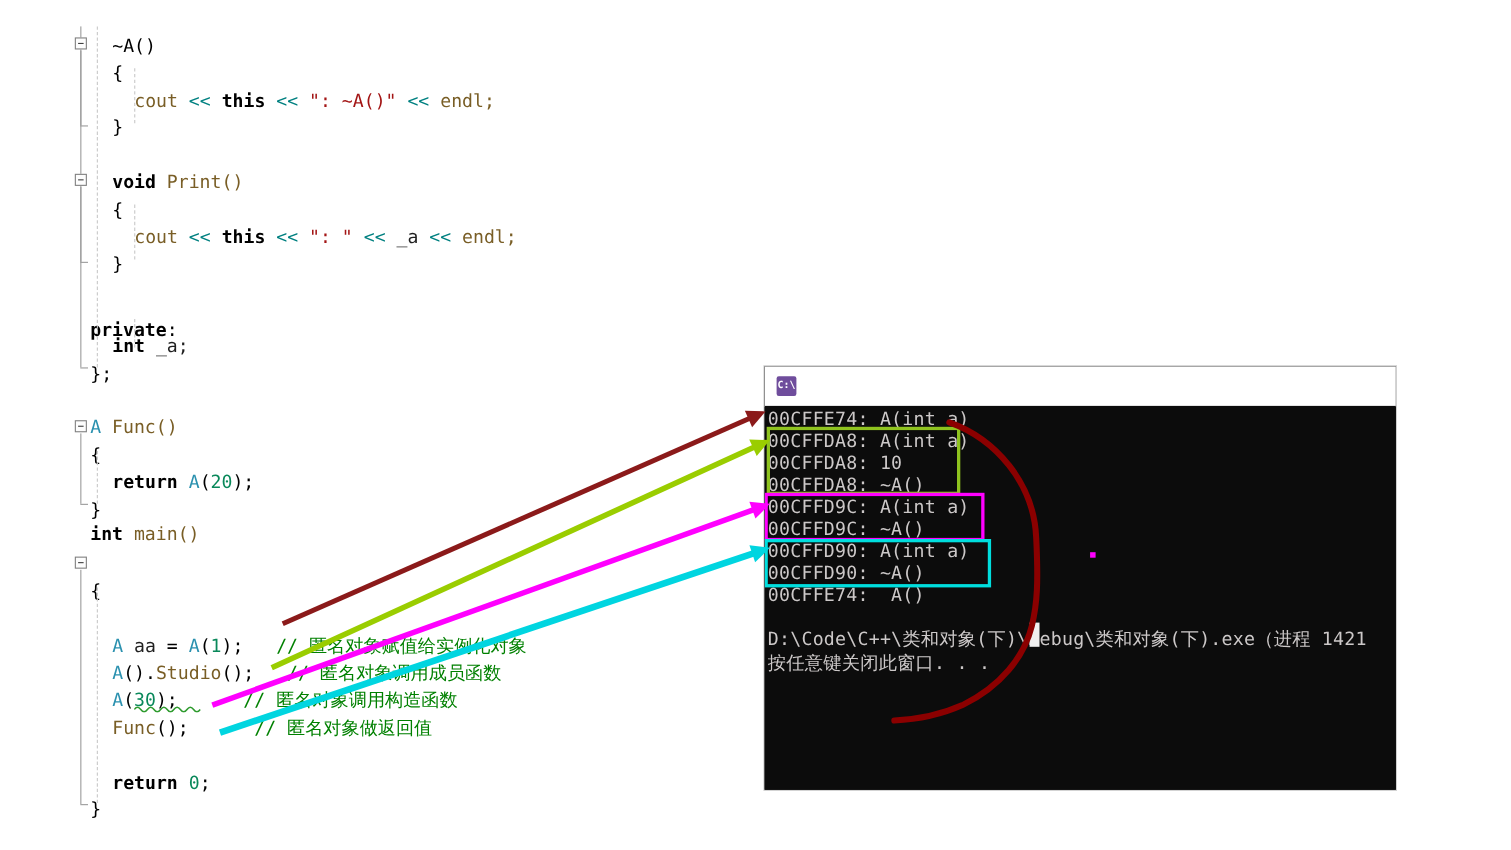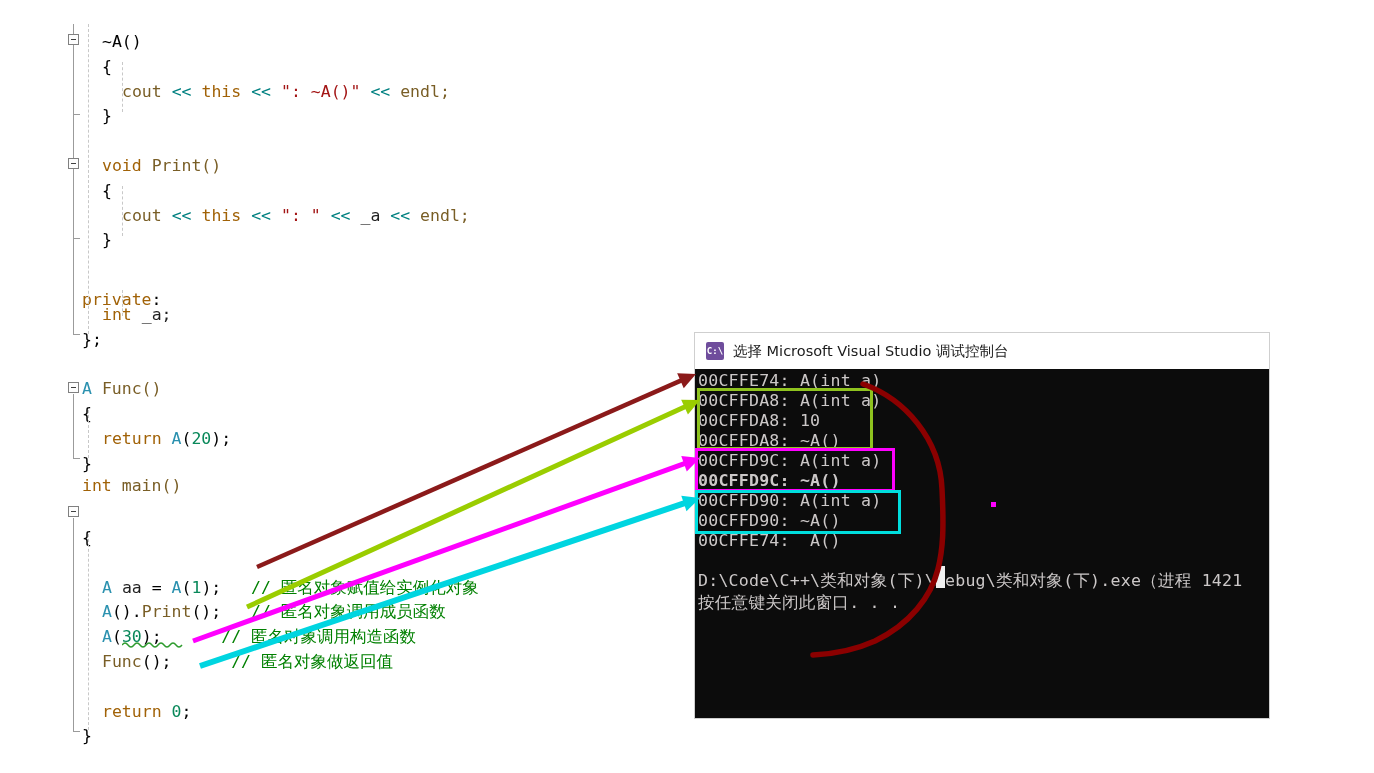--- a/index.html
+++ b/index.html
@@ -15,21 +15,21 @@
     position:absolute;left:0;top:0;width:700px;height:773px;
     background:#ffffff;
   }
   .code-line{
     position:absolute;left:0;white-space:pre;
     font-family:"DejaVu Sans Mono","Liberation Mono",monospace;
     font-size:16.5px;line-height:24.8px;
     color:#000000;
     height:24.8px;
   }
-  .kw      {color:#a16207;}
+  .kw      {color:#000000;font-weight:bold;}
   .type    {color:#2b91af;}
   .fn      {color:#795e26;}
   .str     {color:#a31515;}
   .num     {color:#09885a;}
   .op      {color:#008080;}
   .cmt     {color:#008000;}
   .plain   {color:#000000;}
   .ident   {color:#1f1f1f;}
 
   
@@ -126,21 +126,21 @@
       <div class="code-line" style="top: 352.4px; left: 82px;"></div>
       <div class="code-line" style="top: 377.2px; left: 82px;"><span class="type">A </span><span class="fn">Func()</span></div>
       <div class="code-line" style="top: 402px; left: 82px;"><span class="plain">{</span></div>
       <div class="code-line" style="top: 426.8px; left: 102px;"><span class="kw">return </span><span class="type">A</span><span class="plain">(</span><span class="num">20</span><span class="plain">);</span></div>
       <div class="code-line" style="top: 451.6px; left: 82px;"><span class="plain">}</span></div>
       <div class="code-line" style="top: 476.4px; left: 82px;"></div>
       <div class="code-line" style="top: 474px; left: 82px;"><span class="kw">int </span><span class="fn">main()</span></div>
       <div class="code-line" style="top: 526px; left: 82px;"><span class="plain">{</span></div>
       <div class="code-line" style="top: 550.8px; left: 82px;"></div>
       <div class="code-line" style="top: 575.6px; left: 102px;"><span class="type">A </span><span class="ident">aa </span><span class="plain">= </span><span class="type">A</span><span class="plain">(</span><span class="num">1</span><span class="plain">);   </span><span class="cmt">// 匿名对象赋值给实例化对象</span></div>
-      <div class="code-line" style="top: 600.4px; left: 102px;"><span class="type">A</span><span class="plain">().</span><span class="fn">Print</span><span class="plain">();   </span><span class="cmt">// 匿名对象调用成员函数</span></div>
+      <div class="code-line" style="top: 600.4px; left: 102px;"><span class="type">A</span><span class="plain">().</span><span class="fn">Studio</span><span class="plain">();   </span><span class="cmt">// 匿名对象调用成员函数</span></div>
       <div class="code-line" style="top: 625.2px; left: 102px;"><span class="type">A</span><span class="plain">(</span><span class="num">30</span><span class="plain">);      </span><span class="cmt">// 匿名对象调用构造函数</span></div>
       <div class="code-line" style="top: 650px; left: 102px;"><span class="fn">Func</span><span class="plain">();      </span><span class="cmt">// 匿名对象做返回值</span></div>
       <div class="code-line" style="top: 674.8px; left: 102px;"></div>
       <div class="code-line" style="top: 699.6px; left: 102px;"><span class="kw">return </span><span class="num">0</span><span class="plain">;</span></div>
       <div class="code-line" style="top: 724.4px; left: 82px;"><span class="plain">}</span></div>
     </div>
 
   <div class="brace-bar" style="left:73px;top:24px;height:310px;"></div>
   <div class="brace-cap" style="left:73px;top:334px;width:7px;"></div>
 
@@ -169,30 +169,29 @@
 
 
   <svg id="squiggle" viewBox="0 0 61 7">
     <path d="M0 4 q3 -4 6 0 t6 0 t6 0 t6 0 t6 0 t6 0 t6 0 t6 0 t6 0 t6 0" fill="none" stroke="#2e9b2e" stroke-width="1.4"></path>
   </svg>
 </div>
 
 <div id="console">
   <div id="titlebar">
     <div id="appicon">C:\</div>
-    <div id="titletext">选择 Microsoft Visual Studio 调试控制台</div>
   </div>
   <div id="term">
     <div id="term-lines">
         <div class="tline" style="top: 2px;">00CFFE74: A(int a)</div>
         <div class="tline" style="top: 22px;">00CFFDA8: A(int a)</div>
         <div class="tline" style="top: 42px;">00CFFDA8: 10</div>
         <div class="tline" style="top: 62px;">00CFFDA8: ~A()</div>
         <div class="tline" style="top: 82px;">00CFFD9C: A(int a)</div>
-        <div class="tline" style="top: 102px; font-weight: bold;">00CFFD9C: ~A()</div>
+        <div class="tline" style="top: 102px;">00CFFD9C: ~A()</div>
         <div class="tline" style="top: 122px;">00CFFD90: A(int a)</div>
         <div class="tline" style="top: 142px;">00CFFD90: ~A()</div>
         <div class="tline" style="top: 162px;">00CFFE74:  A()</div>
         <div class="tline" style="top: 182px;"></div>
         <div class="tline" style="top: 202px;">D:\Code\C++\类和对象(下)\Debug\类和对象(下).exe（进程 1421</div>
         <div class="tline" style="top: 224px;">按任意键关闭此窗口. . .</div>
       </div>
     <div id="term-boxes">
         <div class="hl-box" style="left: 2px; top: 19px; width: 176px; height: 62px; border: 3px solid rgb(143, 195, 31);"></div>
         <div class="hl-box" style="left: 0px; top: 79px; width: 200px; height: 44px; border: 3px solid rgb(255, 0, 255);"></div>

